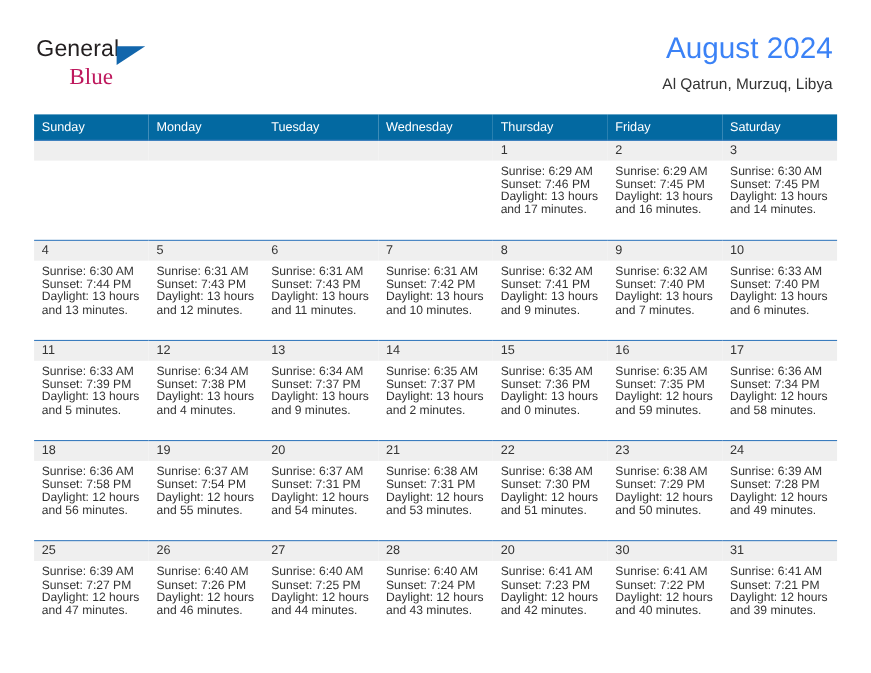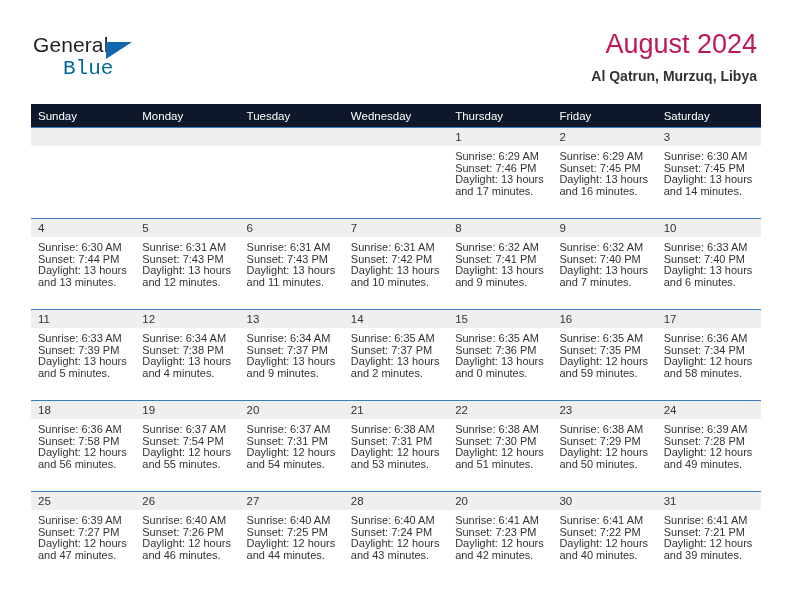--- a/index.html
+++ b/index.html
@@ -49,58 +49,57 @@
     top: 9px;
     width: 0; height: 0;
     border-left: 26px solid #1266ac;
     border-bottom: 17px solid transparent;
   }
   .logo-row2 {
     position: absolute;
     left: 30px;
     top: 24px;
     font-size: 21px;
-    color: #0369a1;
-    font-family: Liberation Mono, monospace;
+    color: #be185d;
+    font-family: Liberation Serif, serif;
   }
   .title-block {
     position: absolute;
     right: 35px;
     top: 28px;
     text-align: right;
   }
   .cal-title {
     font-size: 27px;
-    color: #be185d;
+    color: #3b82f6;
     line-height: 32px;
     white-space: nowrap;
   }
   .cal-sub {
     font-size: 14px;
     color: #333333;
     line-height: 20px;
     margin-top: 6px;
     white-space: nowrap;
-    font-weight: bold;
   }
 
   
   .grid {
     position: absolute;
     left: 31px;
     top: 104px;
     width: 730px;
   }
   table.cal {
     border-collapse: collapse;
     table-layout: fixed;
     width: 730px;
   }
   table.cal th {
-    background: #0f172a;
+    background: #0369a1;
     color: #ffffff;
     font-size: 11.5px;
     font-weight: normal;
     text-align: left;
     padding: 5px 0 5px 7px;
     height: 13px;
     vertical-align: middle;
   }
   table.cal col { width: 104.28px; }
 

